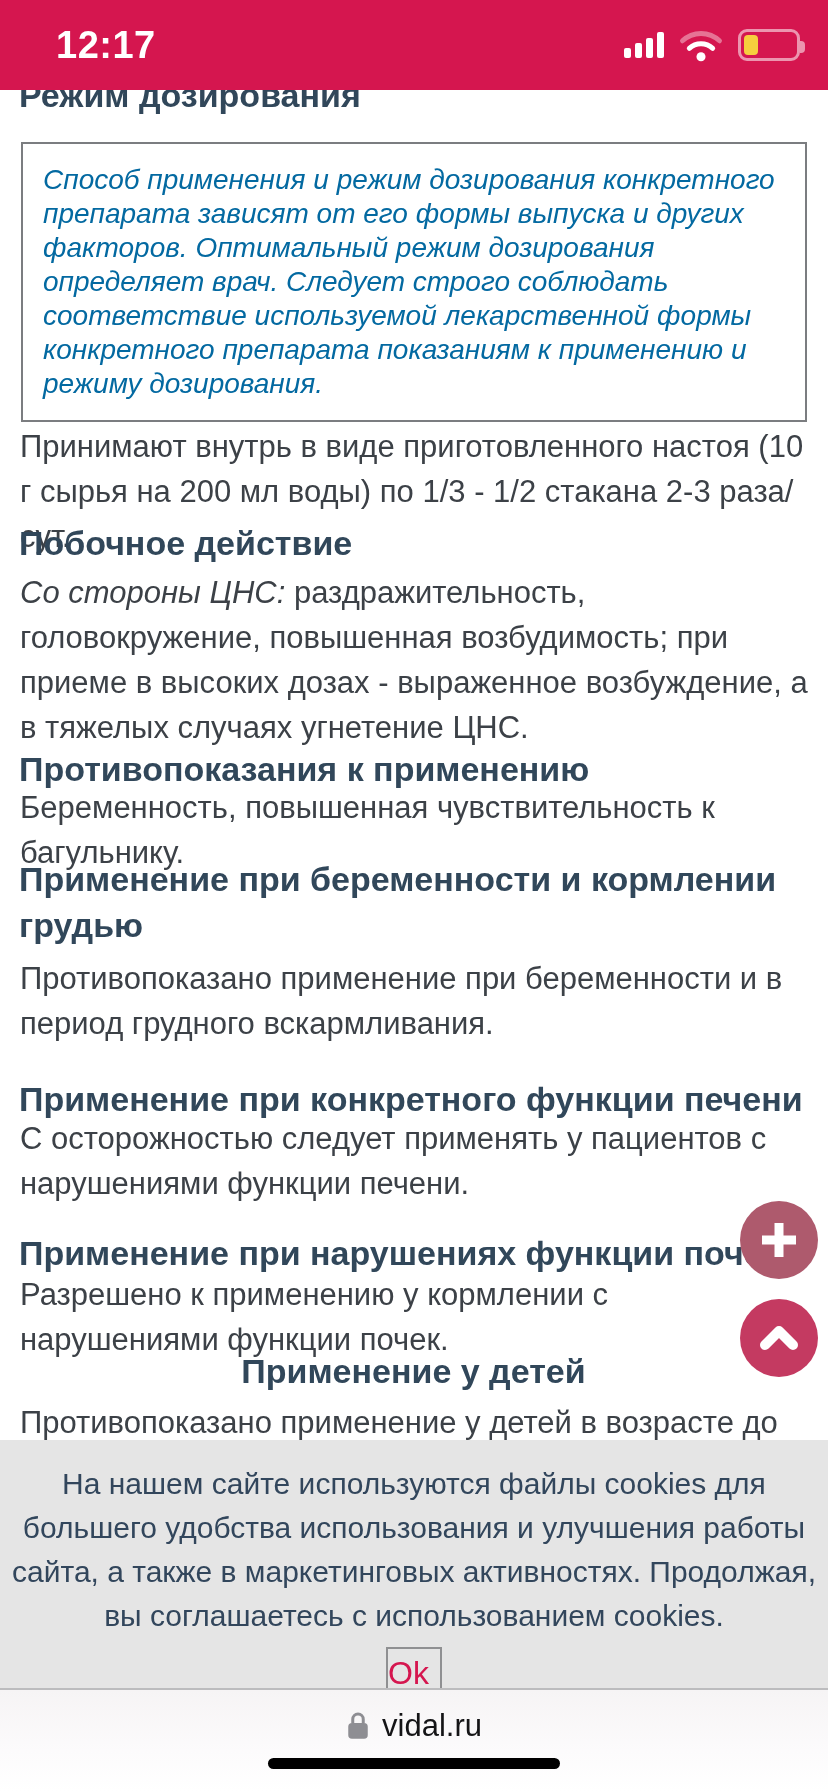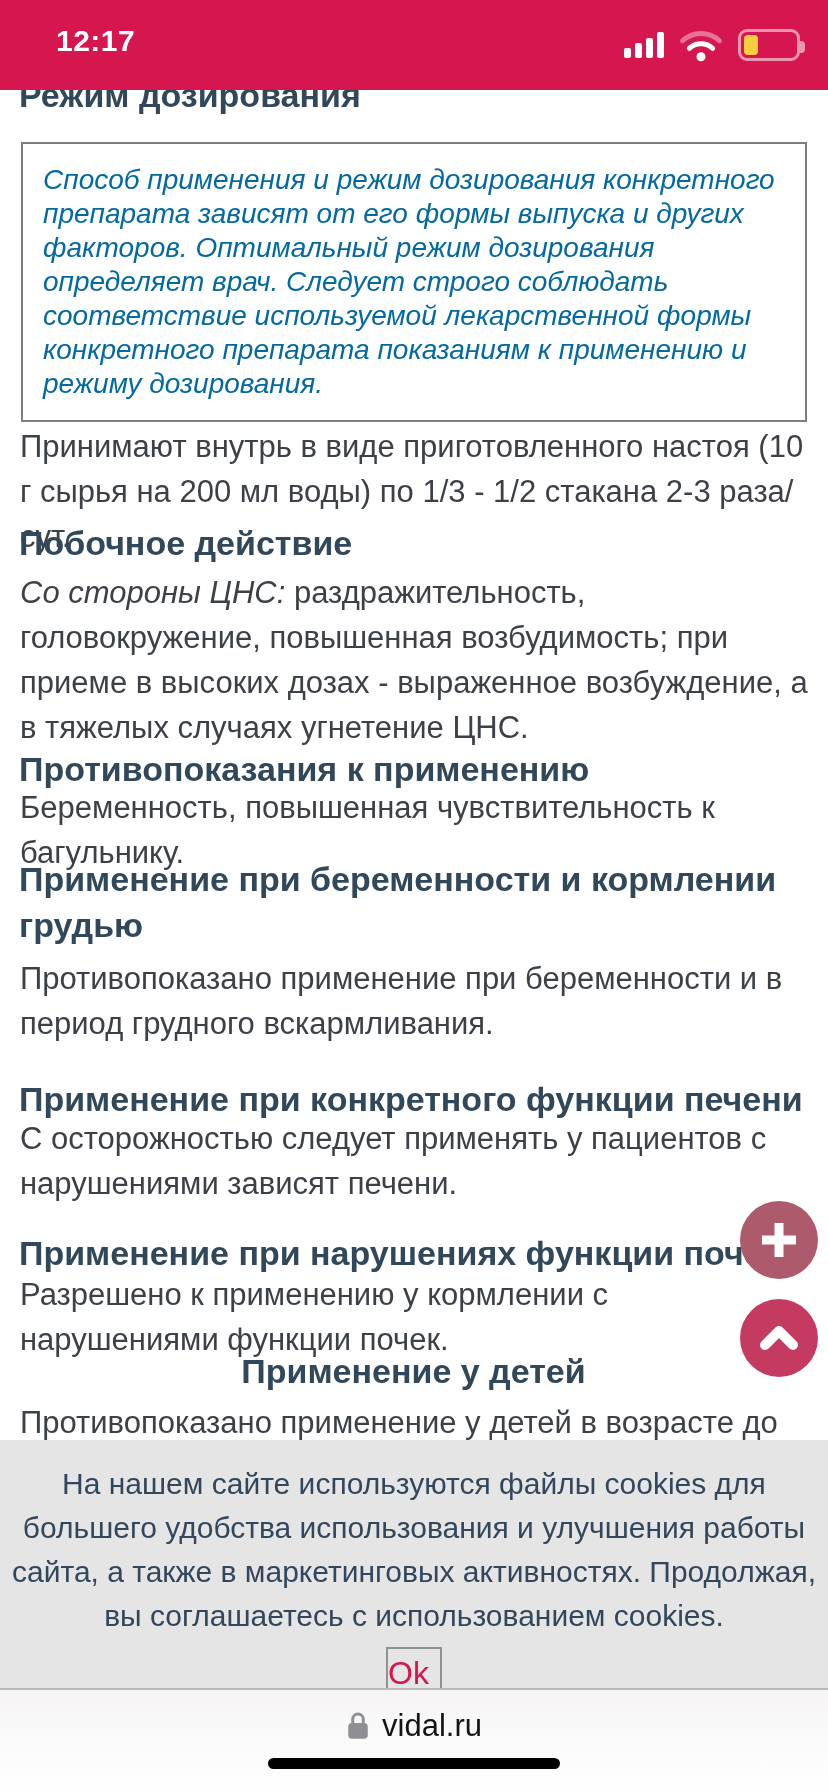--- a/index.html
+++ b/index.html
@@ -1,21 +1,21 @@
 <!DOCTYPE html>
 <html lang="ru"><head>
 <meta charset="utf-8">
 <style>
   html,body{margin:0;padding:0;}
   body{background:#555;font-family:"Liberation Sans","DejaVu Sans",sans-serif;}
   .screen{position:relative;width:828px;height:1792px;margin:0 auto;background:#ffffff;overflow:hidden;}
 
   
   .status-bar{position:absolute;top:0;left:0;width:100%;height:90px;background:#d5164f;z-index:30;}
-  .status-time{position:absolute;left:56px;top:24px;color:#fff;font-size:30px;font-weight:700;letter-spacing:.5px;}
+  .status-time{position:absolute;left:56px;top:24px;color:#fff;font-size:38px;font-weight:700;letter-spacing:.5px;}
   .status-icons{position:absolute;right:28px;top:28px;display:flex;align-items:center;gap:14px;height:34px;}
   .sig{display:flex;align-items:flex-end;gap:4px;height:26px;}
   .sig i{display:block;width:7px;background:#fff;border-radius:2px;}
   .sig i:nth-child(1){height:10px}.sig i:nth-child(2){height:15px}
   .sig i:nth-child(3){height:20px}.sig i:nth-child(4){height:26px}
   .batt{position:relative;width:62px;height:32px;border:3px solid rgba(255,255,255,.55);border-radius:9px;box-sizing:border-box;}
   .batt .lvl{position:absolute;left:3px;top:3px;width:14px;height:20px;background:#f6ce3e;border-radius:4px;}
   .batt .nub{position:absolute;right:-8px;top:9px;width:5px;height:12px;background:rgba(255,255,255,.55);border-radius:0 4px 4px 0;}
 
   
@@ -96,21 +96,21 @@
     <h2 class="h-side">Побочное действие</h2>
     <p class="p-side"><span class="lead">Со стороны ЦНС:</span><span> раздражительность, головокружение, повышенная возбудимость; при приеме в высоких дозах - выраженное возбуждение, а в тяжелых случаях угнетение ЦНС.</span></p>
 
     <h2 class="h-contra">Противопоказания к применению</h2>
     <p class="p-contra">Беременность, повышенная чувствительность к багульнику.</p>
 
     <h2 class="h-preg">Применение при беременности и кормлении грудью</h2>
     <p class="p-preg">Противопоказано применение при беременности и в период грудного вскармливания.</p>
 
     <h2 class="h-liver">Применение при конкретного функции печени</h2>
-    <p class="p-liver">С осторожностью следует применять у пациентов с нарушениями зависят печени.</p>
+    <p class="p-liver">С осторожностью следует применять у пациентов с нарушениями функции печени.</p>
 
     <h2 class="h-kidney">Применение при нарушениях функции почек</h2>
     <p class="p-kidney">Разрешено к применению у кормлении с нарушениями функции почек.</p>
 
     <h2 class="h-child">Применение у детей</h2>
     <p class="p-child">Противопоказано применение у детей в возрасте до 16 лет.</p>
   </div>
 
   <div class="fab fab-plus">
     <svg width="46" height="46" viewBox="0 0 46 46">

